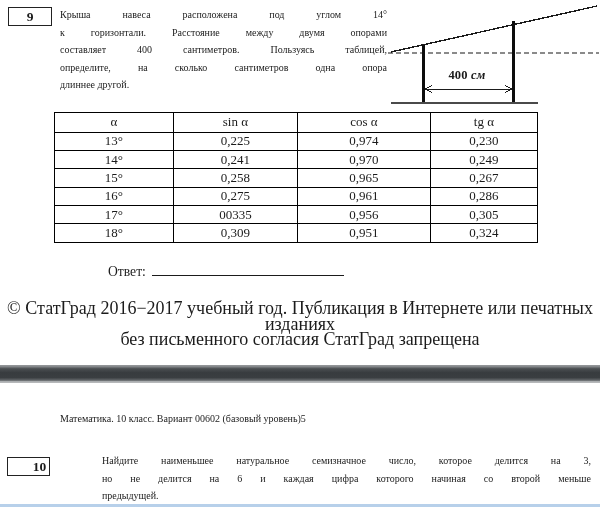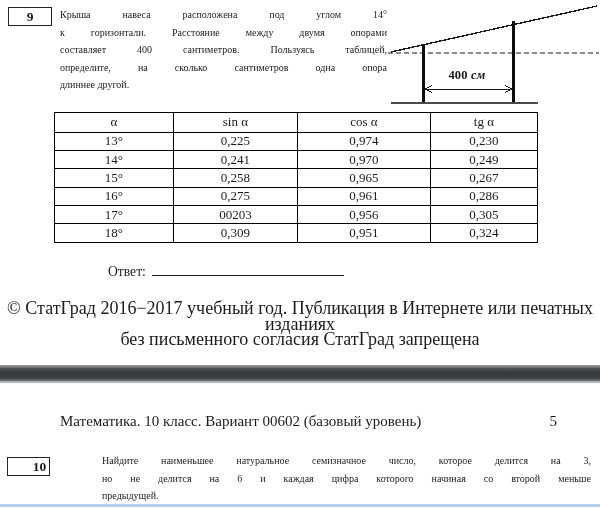--- a/index.html
+++ b/index.html
@@ -46,22 +46,22 @@
   .copyright{width:600px;text-align:center;font-size:18px;line-height:15.6px;}
   
   .page-separator{
     width:600px;height:17px;
     background:linear-gradient(180deg,#94979a 0%,#8d9093 7%,#4a4e51 22%,
       #383c3f 45%,#3a3e41 74%,#63676a 90%,#aaadaf 97%,#cfd1d3 100%);
     border-bottom:1px solid #b6b8ba;
   }
   
   .footer{
-    left:60px;right:43px;display:flex;justify-content:space-between;
-    font-size:15px;
+    left:60px;right:43px;display:flex;justify-content:flex-start;
+    font-size:10px;
   }
   .bottom-line{width:600px;height:3px;background:#b7d0ea;}
   svg line,svg polyline{shape-rendering:crispEdges;}
 </style>
 </head>
 <body>
 
 <div>
 
   <div class="abs qnum" style="left:8px;top:7px;width:44px;height:19px;">
@@ -132,21 +132,21 @@
       <td>0,267</td>
     </tr>
     <tr>
       <td>16°</td>
       <td>0,275</td>
       <td>0,961</td>
       <td>0,286</td>
     </tr>
     <tr>
       <td>17°</td>
-      <td>00203</td>
+      <td>00335</td>
       <td>0,956</td>
       <td>0,305</td>
     </tr>
     <tr>
       <td>18°</td>
       <td>0,309</td>
       <td>0,951</td>
       <td>0,324</td>
     </tr>
   </tbody>

